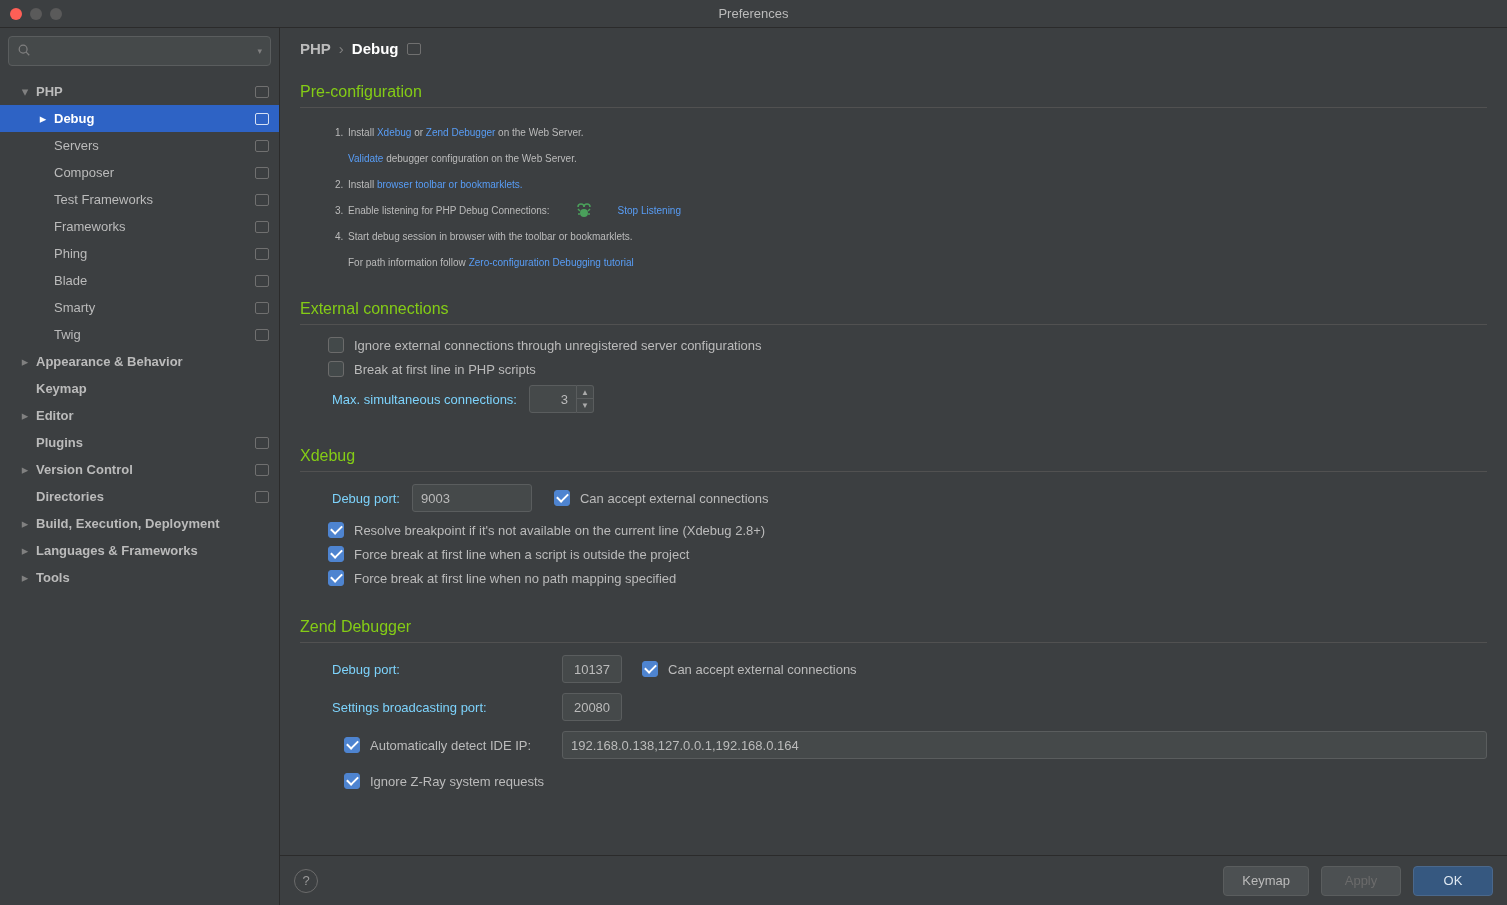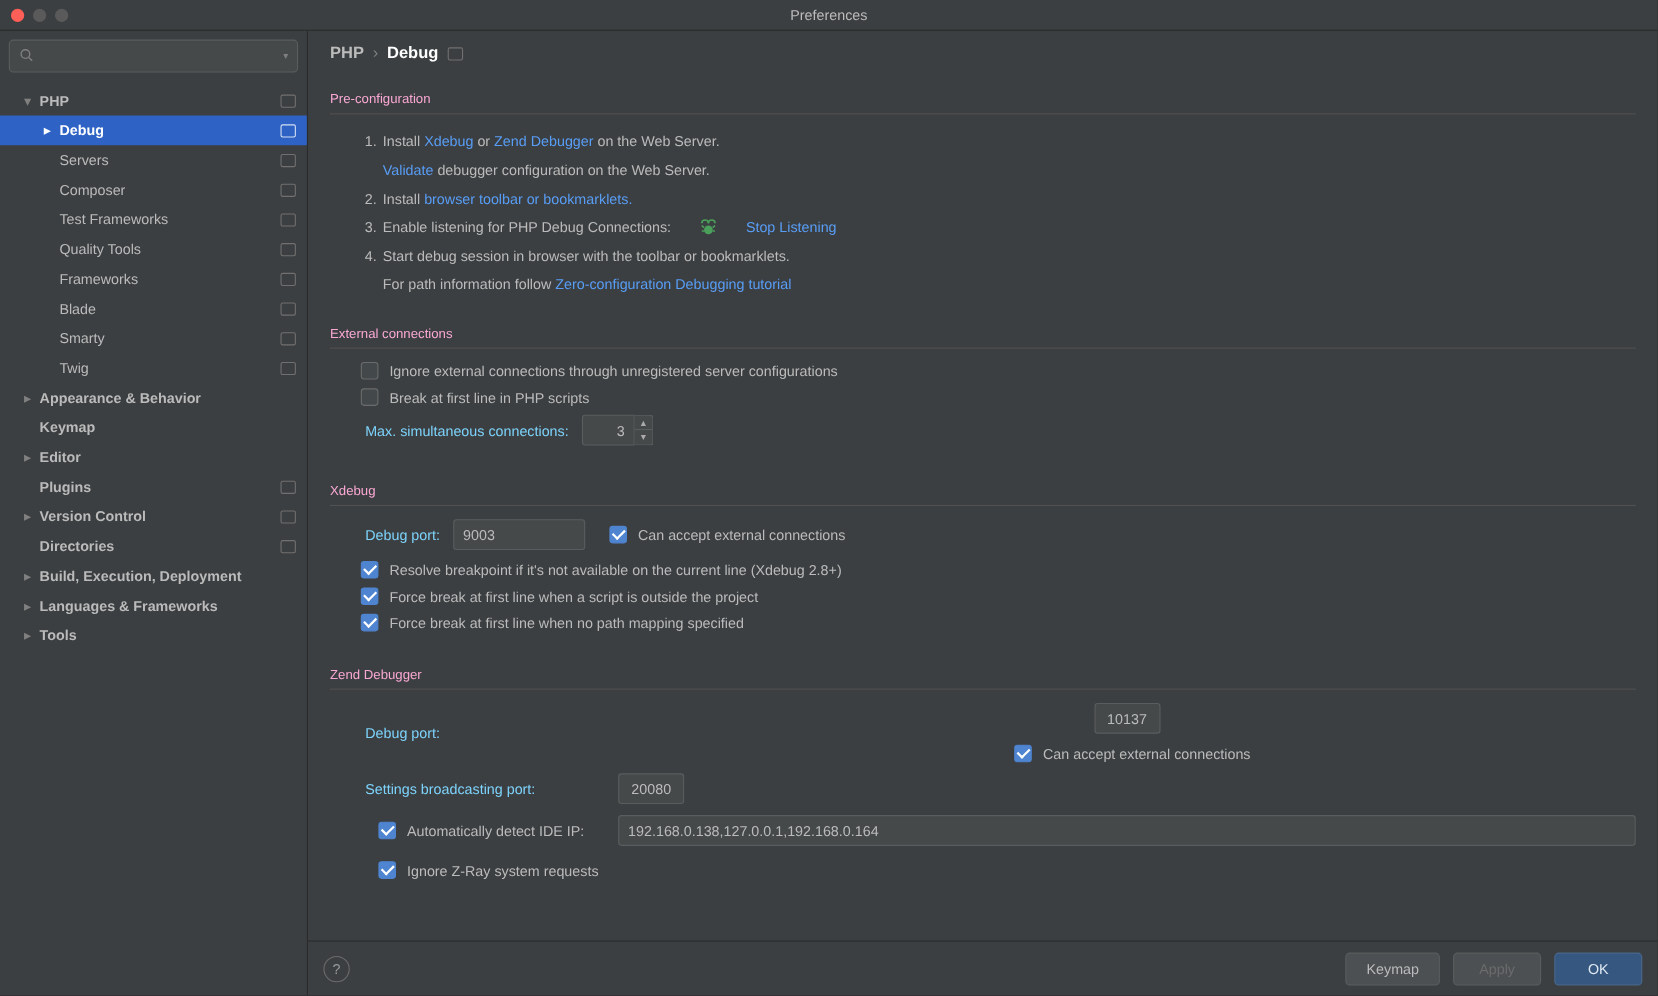--- a/index.html
+++ b/index.html
@@ -118,37 +118,37 @@
   .main-header .active { color: #fff; font-weight: 600; }
   .context-icon {
     width: 14px; height: 12px; border: 1px solid #707070; border-radius: 2px;
   }
   .main-body {
     flex: 1;
     overflow-y: auto;
     padding: 10px 20px 20px 20px;
   }
   .section-title {
-    color: #f9a8d4;
-    font-size: 12px;
+    color: #84cc16;
+    font-size: 16px;
     margin-top: 8px;
     margin-bottom: 6px;
     position: relative;
   }
   .section-divider {
     height: 1px;
     background: #515151;
     margin-top: 6px;
     margin-bottom: 12px;
   }
   ol.preconf {
     list-style: decimal;
     padding-left: 46px;
     color: #bbbbbb;
-    font-size: 13px;
+    font-size: 10px;
     line-height: 26px;
   }
   ol.preconf li { padding-left: 2px; }
   a.link { color: #589df6; text-decoration: none; cursor: pointer; }
   .indent-sub { margin-left: 0px; }
   .li3 { display: flex; align-items: center; gap: 26px; }
   .listen-icon {
     width: 16px; height: 16px;
     display: inline-flex; align-items: center; justify-content: center;
   }
@@ -230,21 +230,21 @@
   .spin-btn:first-child { border-bottom: 1px solid #5a5d5e; }
   .section-gap { height: 16px; }
   .zend-grid {
     display: grid;
     grid-template-columns: 230px 1fr;
     row-gap: 10px;
     align-items: center;
     padding-left: 32px;
   }
   .zend-grid .chk-inline {
-    display: flex; align-items: center; gap: 10px; flex-direction: column;
+    display: flex; align-items: center; gap: 10px;
   }
   .footer {
     height: 50px;
     border-top: 1px solid #2b2b2b;
     display: flex;
     align-items: center;
     padding: 0 14px;
     gap: 12px;
   }
   .help-btn {
@@ -343,28 +343,28 @@
           <div class="tree-item level1">
             <div class="tree-left">
               <span class="arrow">&nbsp;</span>
               <span>Test Frameworks</span>
             </div>
             <span class="scope-icon"></span>
           </div>
           <div class="tree-item level1">
             <div class="tree-left">
               <span class="arrow">&nbsp;</span>
-              <span>Quality Tools</span>
-            </div>
-            <span class="scope-icon"></span>
-          </div>
-          <div class="tree-item level1">
-            <div class="tree-left">
-              <span class="arrow">&nbsp;</span>
               <span>Frameworks</span>
+            </div>
+            <span class="scope-icon"></span>
+          </div>
+          <div class="tree-item level1">
+            <div class="tree-left">
+              <span class="arrow">&nbsp;</span>
+              <span>Phing</span>
             </div>
             <span class="scope-icon"></span>
           </div>
           <div class="tree-item level1">
             <div class="tree-left">
               <span class="arrow">&nbsp;</span>
               <span>Blade</span>
             </div>
             <span class="scope-icon"></span>
           </div>

